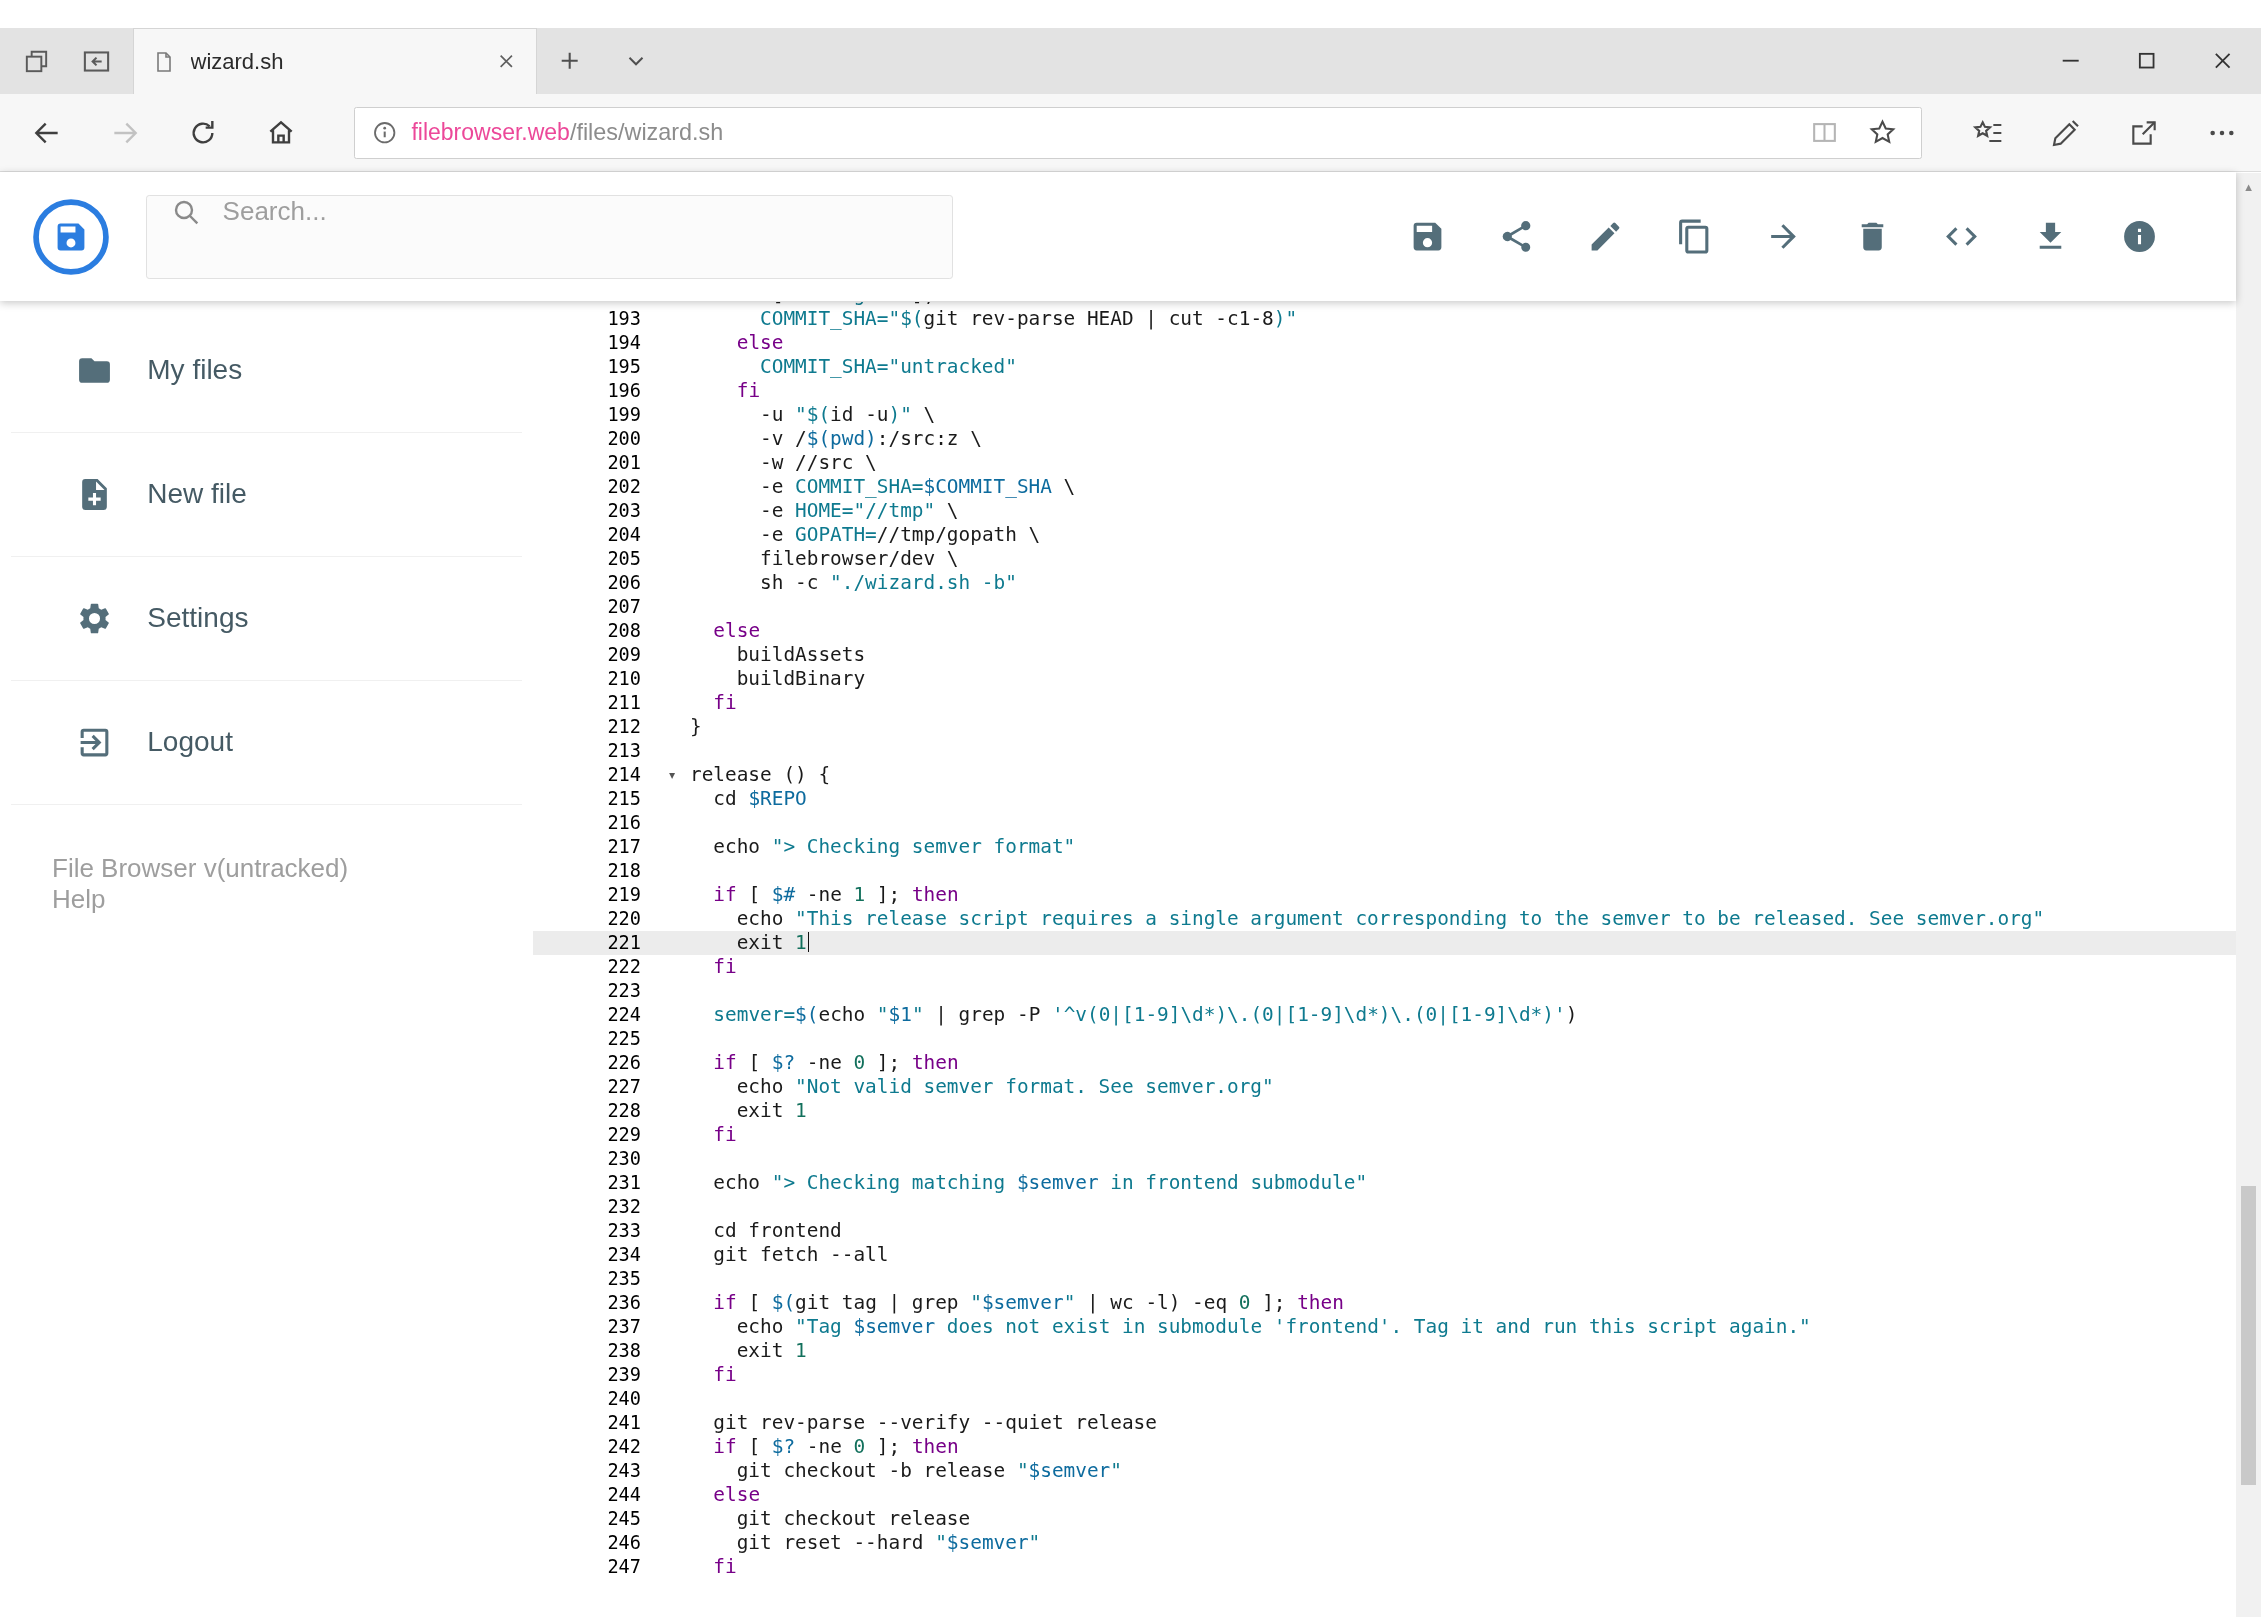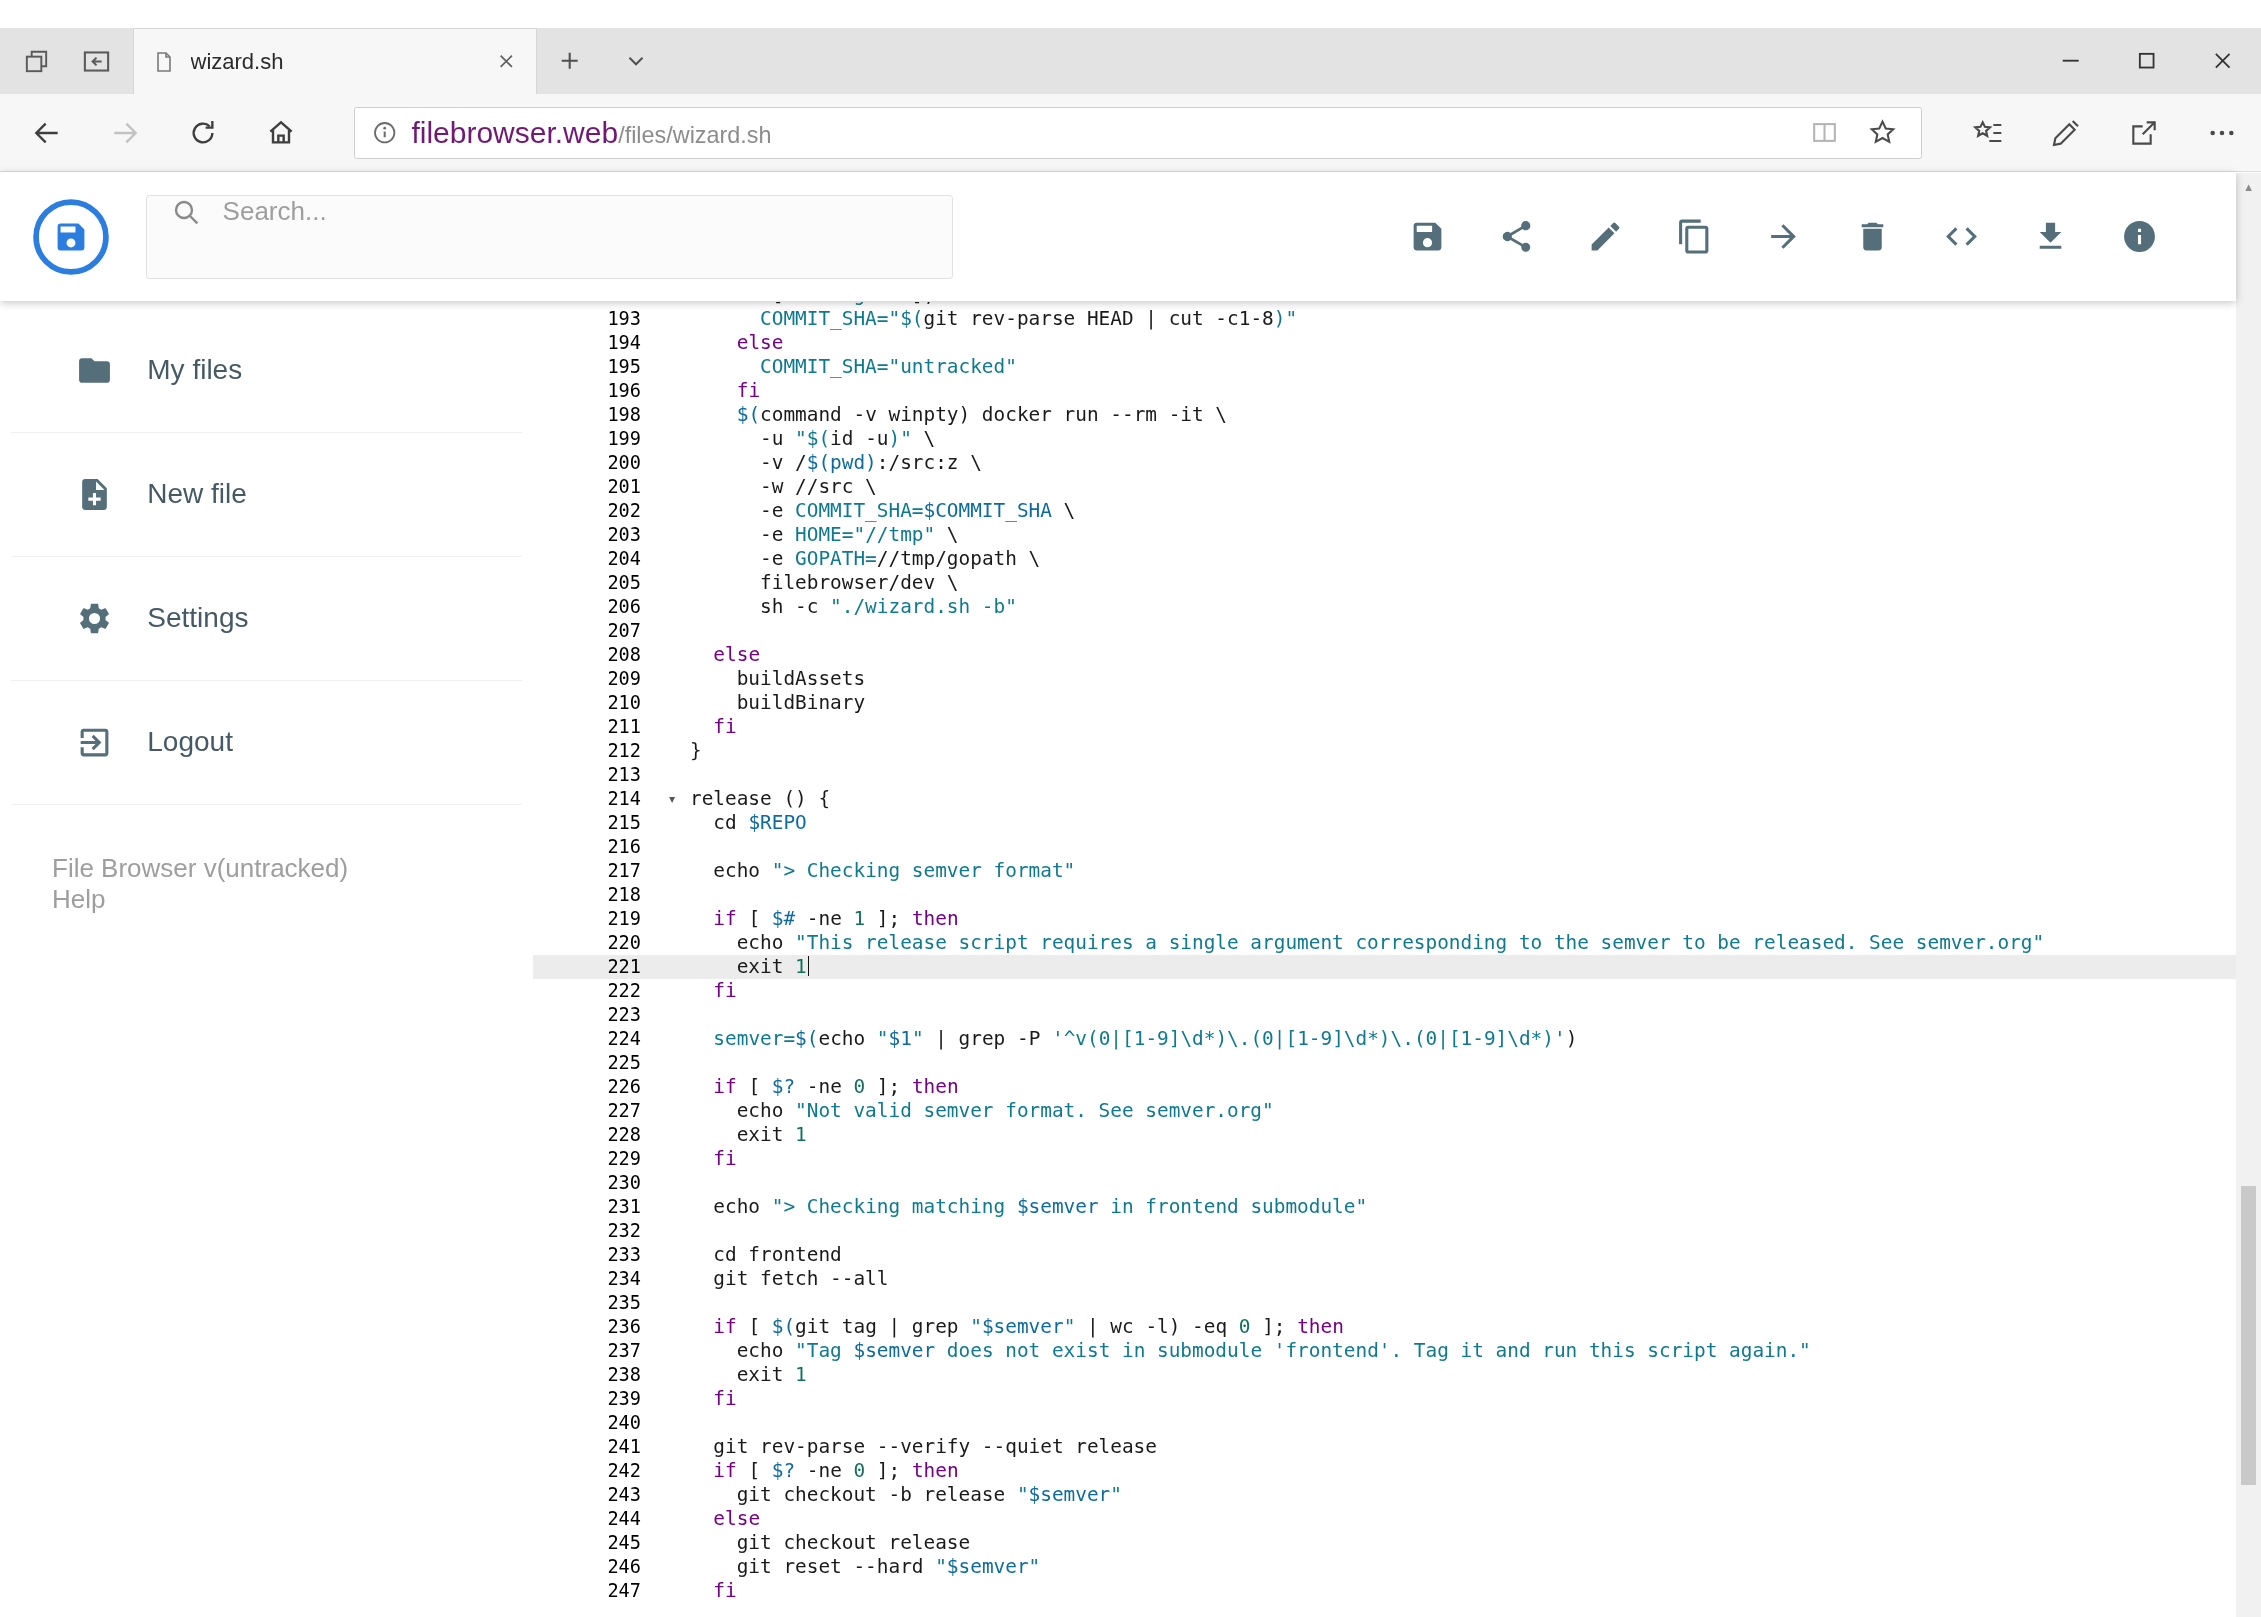--- a/index.html
+++ b/index.html
@@ -21,21 +21,21 @@
   .spacer { flex:1; }
   .winbtn { width:76px; display:flex; align-items:center; justify-content:center; }
 
   
   .navrow { height:78px; background:#f7f7f7; border-bottom:0.8px solid #dcdcdc;
             display:flex; align-items:center; padding-left:8px; }
   .navbtn { width:78px; height:78px; display:flex; align-items:center; justify-content:center; }
   .url-field { height:52px; flex:1; margin:0 27.4px 0 34px; background:#fff;
                border:0.8px solid #cfcfcf; border-radius:2.4px; display:flex; align-items:center;
                padding:0 16px; gap:13px; }
-  .url-host { font-size:30px; color:#701a75; }
+  .url-host { font-size:23px; color:#ec4899; }
   .url-path { font-size:23.4px; color:#8c8c8c; }
   .url-spacer { flex:1; }
   .url-icon-btn { width:45px; height:45px; display:flex; align-items:center; justify-content:center; }
 
   
   .appheader { position:relative; z-index:5; height:129px; background:#fff;
                margin-right:25px; box-shadow:0 2.4px 8px rgba(0,0,0,0.22);
                display:flex; align-items:center; }
   .logo { margin-left:32px; flex-shrink:0; }
   .searchbox { margin-left:36px; width:807px; height:84px; background:#fbfbfb;
@@ -387,25 +387,20 @@
             <span class="ln">195</span>
             <span class="fold"></span>
             <span class="code"><span class="tk-p">      </span><span class="tk-st">COMMIT_SHA=</span><span class="tk-st">"untracked"</span></span>
           </div>
           <div class="line">
             <span class="ln">196</span>
             <span class="fold"></span>
             <span class="code"><span class="tk-p">    </span><span class="tk-kw">fi</span></span>
           </div>
           <div class="line">
-            <span class="ln">198</span>
-            <span class="fold"></span>
-            <span class="code"><span class="tk-p">    </span><span class="tk-vr">$(</span><span class="tk-p">command -v winpty) docker run --rm -it \</span></span>
-          </div>
-          <div class="line">
             <span class="ln">199</span>
             <span class="fold"></span>
             <span class="code"><span class="tk-p">      -u </span><span class="tk-st">"$(</span><span class="tk-p">id -u</span><span class="tk-st">)"</span><span class="tk-p"> \</span></span>
           </div>
           <div class="line">
             <span class="ln">200</span>
             <span class="fold"></span>
             <span class="code"><span class="tk-p">      -v /</span><span class="tk-vr">$(pwd)</span><span class="tk-p">:/src:z \</span></span>
           </div>
           <div class="line">

